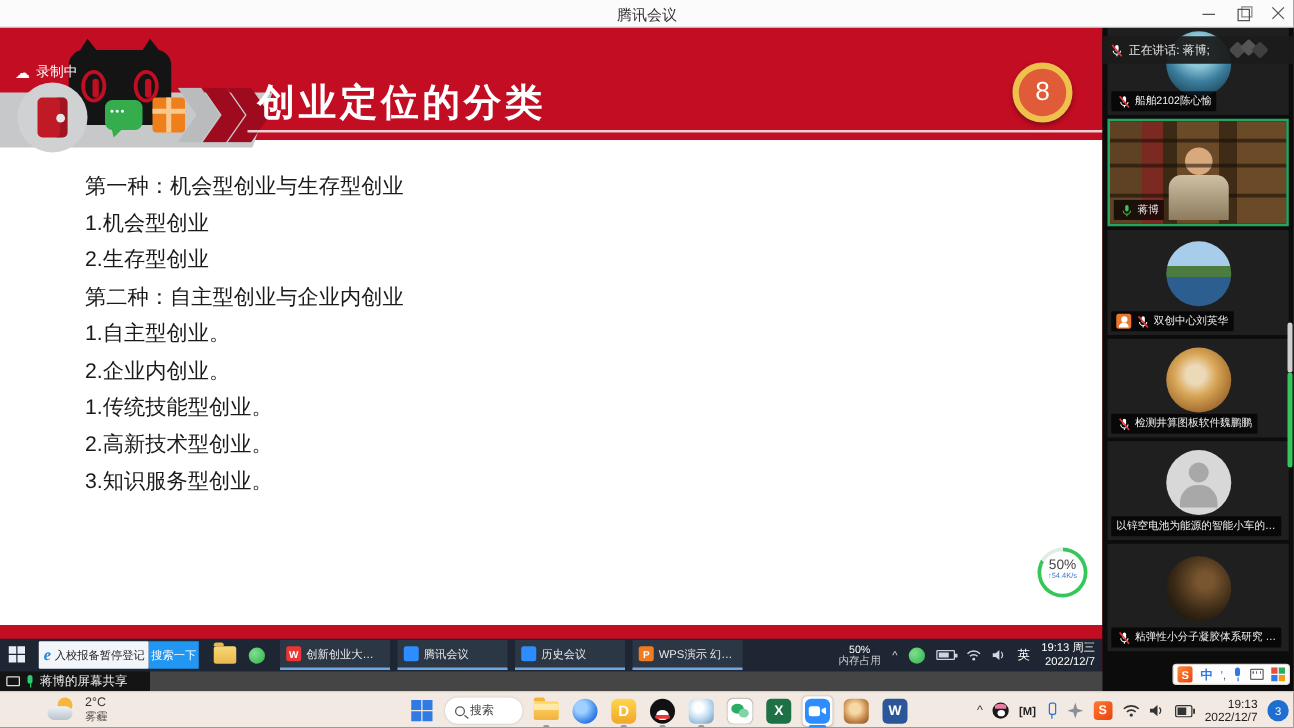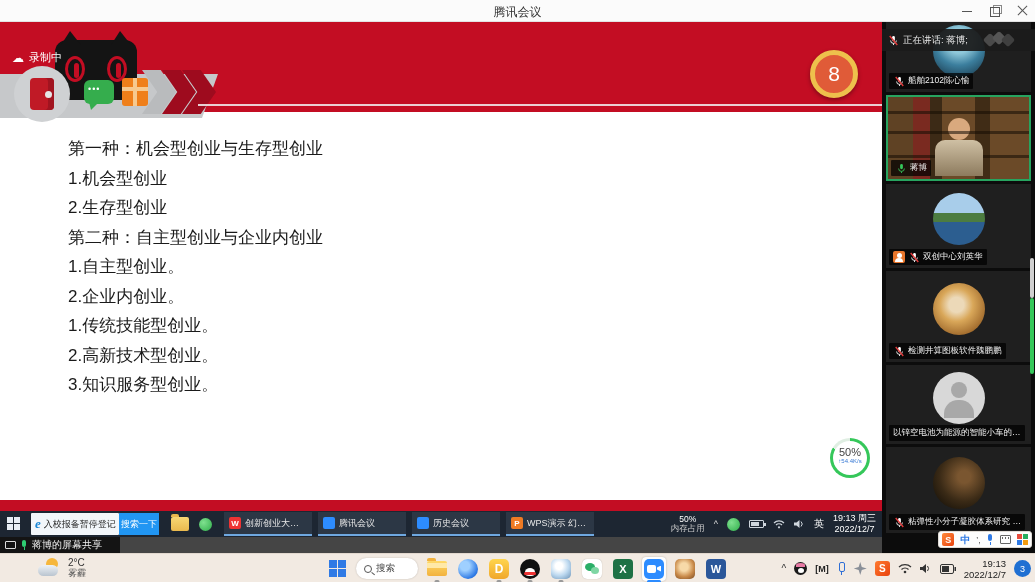--- a/index.html
+++ b/index.html
@@ -75,21 +75,21 @@
   .ticon { width:12px; height:12px; border-radius:2px; flex:none; display:flex; align-items:center; justify-content:center; font-size:8px; color:#fff; font-weight:bold; }
   .ticon.wps { background:#e33; } .ticon.meeting { background:#2d8cff; } .ticon.wpp { background:#ef7b24; }
   .stray { position:absolute; right:6px; top:0; height:26px; display:flex; align-items:center; gap:9px; }
   .mem { text-align:center; line-height:9px; }
   .mem .l1 { font-size:8.5px; color:#fff; } .mem .l2 { font-size:8.5px; color:#ccc; }
   .scaret { color:#ddd; font-size:9px; cursor:pointer; }
   .sbattery { width:15px; height:8px; border:1px solid #cfd6dd; border-radius:1px; position:relative; }
   .sbattery::after { content:""; position:absolute; right:-3px; top:1.5px; width:2px; height:3px; background:#cfd6dd; }
   .sbattery::before { content:""; position:absolute; left:1px; top:1px; bottom:1px; width:8px; background:#cfd6dd; }
   .slang { color:#fff; font-size:10px; }
-  .sclock { text-align:center; line-height:11px; }
+  .sclock { text-align:right; line-height:11px; }
   .sclock div { font-size:9px; color:#fff; }
 
   
   .midstrip { position:absolute; left:0; top:537px; width:1035px; height:16px; background:#454545; }
   .sharebanner { position:absolute; left:0; top:537px; width:120px; height:16px; background:#141414; display:flex; align-items:center; gap:4px; padding:0 5px; z-index:20; }
   .sb-mon { width:11px; height:8px; border:1px solid #ddd; border-radius:1px; }
   .sb-mic { width:8px; height:10px; position:relative; }
   .sb-mic::before { content:""; position:absolute; left:2px; top:0; width:4px; height:7px; background:#2ecc71; border-radius:2px; }
   .sb-mic::after { content:""; position:absolute; left:3.5px; top:7px; width:1px; height:3px; background:#2ecc71; }
   .sharebanner .txt { font-size:10px; color:#eee; white-space:nowrap; }
@@ -228,20 +228,21 @@
       </div>
       <div class="big-circle">
         <div class="wallet"></div>
       </div>
       <div class="chat"></div>
       <div class="gift"></div>
       <div class="chev chev1"></div>
       <div class="chev chev2"></div>
       <div class="chev chev3"></div>
 
+      <div class="slide-title">创业定位的分类</div>
       <div class="title-line"></div>
       <div class="badge8">8</div>
 
       <div class="content" id="slide-lines">
           <div class="sline">第一种：机会型创业与生存型创业</div>
           <div class="sline">1.机会型创业</div>
           <div class="sline">2.生存型创业</div>
           <div class="sline">第二种：自主型创业与企业内创业</div>
           <div class="sline">1.自主型创业。</div>
           <div class="sline">2.企业内创业。</div>
@@ -364,21 +365,21 @@
               <svg width="11" height="11" viewBox="0 0 16 16">
                 <rect x="6" y="1.5" width="4" height="7.5" rx="2" fill="#fff"></rect>
                 <path d="M3.8 8 a4.2 4.2 0 0 0 8.4 0" fill="none" stroke="#fff" stroke-width="1.3"></path>
                 <line x1="8" y1="12.4" x2="8" y2="14.6" stroke="#fff" stroke-width="1.3"></line>
                 <line x1="2.5" y1="1.5" x2="13.5" y2="14.5" stroke="#e23b3b" stroke-width="2"></line>
               </svg>
             </span>
             <span class="pname">双创中心刘英华</span>
           </div>
         </div>
-        <div class="tile" style="height: 91px;">
+        <div class="tile" style="height: 79px;">
           <div class="avatar av-dog"></div>
           <div class="namebar">
             <span class="micwrap">
               <svg width="11" height="11" viewBox="0 0 16 16">
                 <rect x="6" y="1.5" width="4" height="7.5" rx="2" fill="#fff"></rect>
                 <path d="M3.8 8 a4.2 4.2 0 0 0 8.4 0" fill="none" stroke="#fff" stroke-width="1.3"></path>
                 <line x1="8" y1="12.4" x2="8" y2="14.6" stroke="#fff" stroke-width="1.3"></line>
                 <line x1="2.5" y1="1.5" x2="13.5" y2="14.5" stroke="#e23b3b" stroke-width="2"></line>
               </svg>
             </span>

